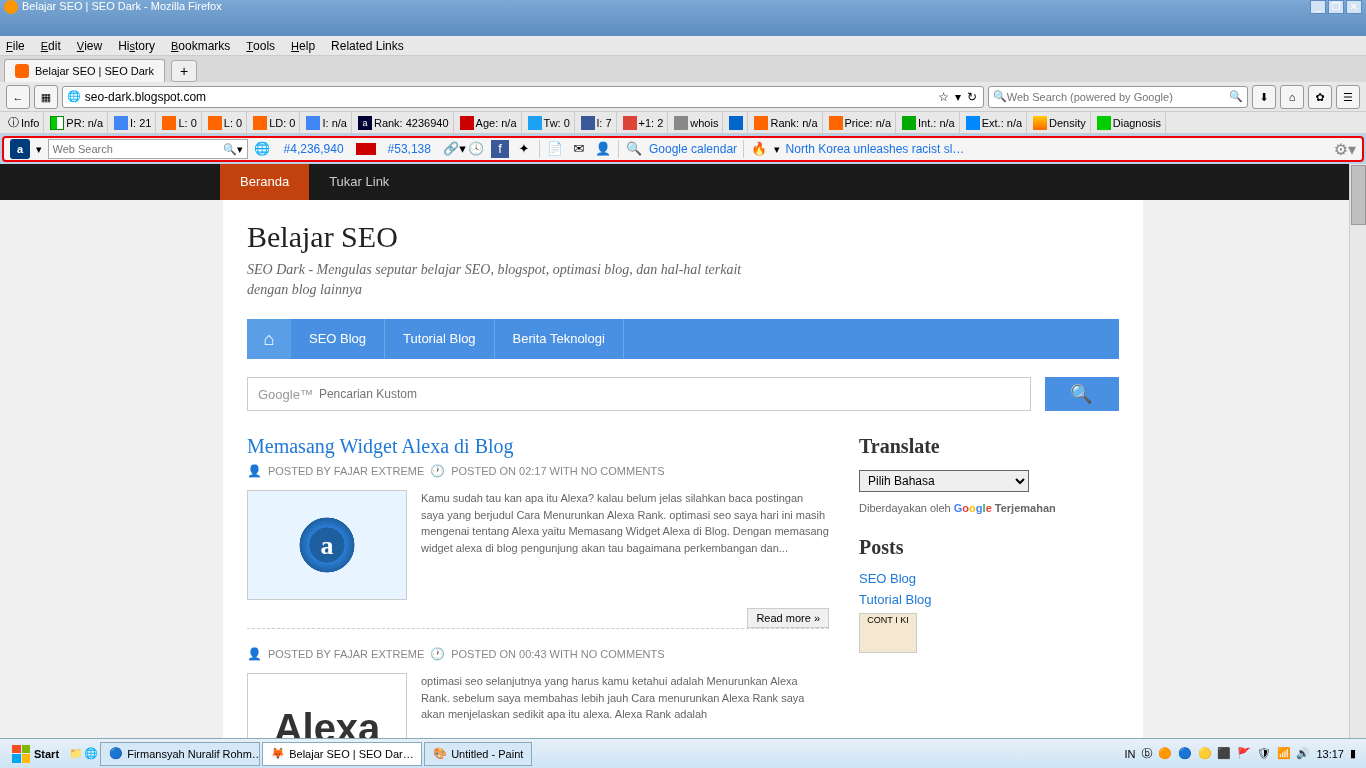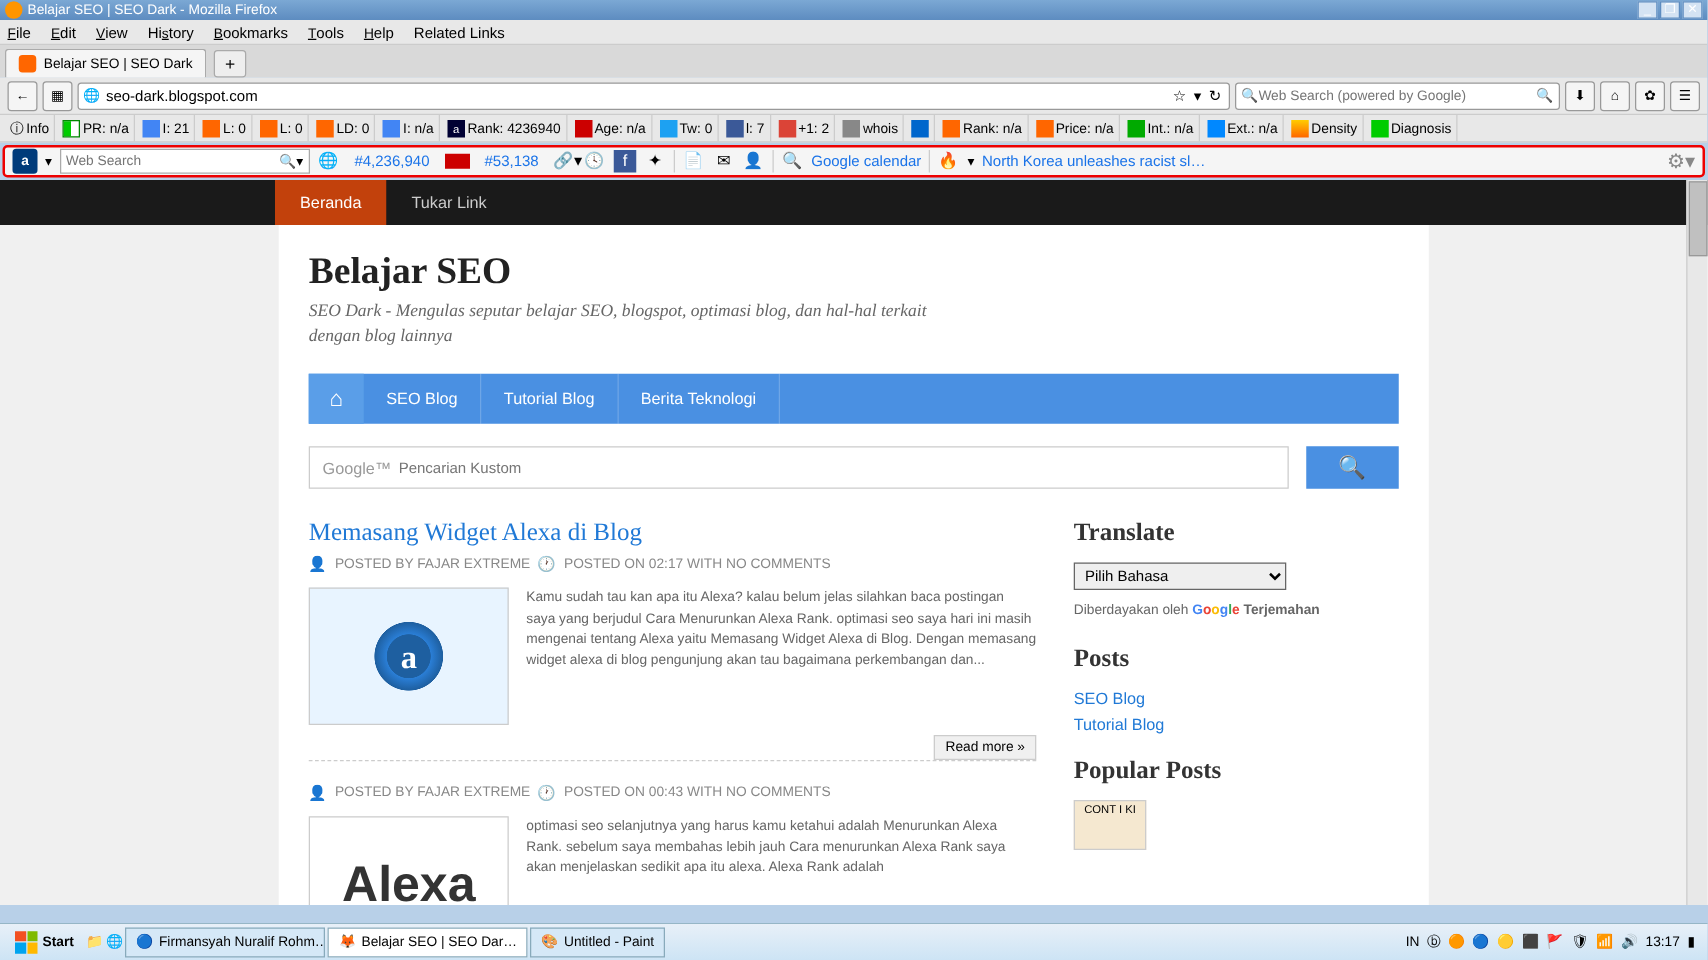--- a/index.html
+++ b/index.html
@@ -1,17 +1,17 @@
 <!DOCTYPE html>
 <html><head>
 <meta charset="utf-8">
 <style>
 *{margin:0;padding:0;box-sizing:border-box;font-family:Tahoma,Arial,sans-serif;font-size:11px}
 body{background:#b8d0e8;overflow:hidden}
-.titlebar{height:16px;background:linear-gradient(#7ba8d4,#5d8cc0);display:flex;align-items:center;padding:0 4px;color:#fff;font-size:12px}
+.titlebar{height:36px;background:linear-gradient(#7ba8d4,#5d8cc0);display:flex;padding:0 4px;color:#fff;font-size:12px}
 .titlebar .ff-icon{width:14px;height:14px;background:#ff9500;border-radius:50%;margin-right:4px}
 .wincontrols{margin-left:auto;display:flex;gap:2px}
 .wincontrols span{width:16px;height:14px;background:#d4e3f3;border:1px solid #5d8cc0;text-align:center;line-height:12px;font-size:10px;cursor:pointer}
 .menubar{height:20px;background:#e8e8e8;display:flex;align-items:center;padding:0 6px;gap:16px;border-bottom:1px solid #ccc}
 .menubar span{cursor:pointer;font-size:12px}
 .menubar span u{text-decoration:underline}
 .tabbar{height:26px;background:#d9d9d9;display:flex;align-items:flex-end;padding:0 4px}
 .tab{background:#f5f5f5;border:1px solid #aaa;border-bottom:none;border-radius:3px 3px 0 0;padding:4px 10px;display:flex;align-items:center;gap:6px;font-size:12px}
 .tab .b-icon{width:14px;height:14px;background:#ff6600;border-radius:3px}
 .newtab{width:26px;height:22px;background:#eee;border:1px solid #aaa;border-radius:3px;margin-left:6px;text-align:center;line-height:20px;font-size:14px;cursor:pointer}
@@ -48,21 +48,21 @@
 .alexa-ic{width:18px;height:18px;cursor:pointer;display:inline-block;text-align:center;line-height:18px;font-size:13px}
 .alexa-link{color:#1a73e8;cursor:pointer;font-size:12px}
 .gear{margin-left:auto;font-size:16px;color:#888;cursor:pointer}
 .content{height:580px;overflow-y:auto;background:#f0f0f0;position:relative}
 .scrollbar{position:absolute;right:0;top:0;width:17px;height:100%;background:#e8e8e8;border-left:1px solid #ccc}
 .scrollthumb{width:15px;height:60px;background:#c0c0c0;border:1px solid #999;margin:1px}
 .topnav{height:36px;background:#1a1a1a;display:flex;padding-left:220px}
 .topnav-item{padding:0 20px;line-height:36px;color:#ccc;cursor:pointer;font-size:13px}
 .topnav-item.act{background:#c2410c;color:#fff}
 .page{width:920px;margin:0 auto;background:#fff;padding:20px 24px}
-.sitetitle{font-family:'Trebuchet MS',serif;font-size:30px;color:#222;font-weight:bold}
+.sitetitle{font-family:'Trebuchet MS',serif;font-size:30px;color:#222;font-weight:normal}
 .sitetag{font-family:Georgia,serif;font-style:italic;color:#666;font-size:14px;margin-top:6px;max-width:500px;line-height:1.4}
 .bluemenu{background:#4a90e2;height:40px;display:flex;align-items:center;margin-top:20px}
 .bluemenu .home{width:44px;height:40px;background:#5a9ee8;text-align:center;line-height:40px;color:#fff;font-size:18px}
 .bluemenu-item{padding:0 18px;line-height:40px;color:#fff;font-size:13px;border-right:1px solid rgba(255,255,255,.2);cursor:pointer}
 .gsearch{display:flex;gap:14px;margin-top:18px}
 .gsearchbox{flex:1;height:34px;border:1px solid #ccc;display:flex;align-items:center;padding:0 10px}
 .gsearchbox .glogo{font-size:13px;color:#999;margin-right:6px}
 .gsearchbox input{border:none;flex:1;color:#999;font-size:12px;outline:none}
 .gsearchbtn{width:74px;height:34px;background:#4a90e2;color:#fff;text-align:center;line-height:34px;font-size:18px;cursor:pointer}
 .cols{display:flex;gap:30px;margin-top:24px}
@@ -315,21 +315,20 @@
         <div class="widget-h">Translate</div>
         <select class="langselect"><option>Pilih Bahasa</option></select>
         <div class="powered">
           <span>Diberdayakan oleh</span>
           <span class="glogo2"><b class="gb">G</b><b class="gr">o</b><b class="gy">o</b><b class="gb">g</b><b class="gg">l</b><b class="gr">e</b></span>
           <b>Terjemahan</b>
         </div>
         <div class="widget-h" style="margin-top:22px">Posts</div>
         <a class="sidelink">SEO Blog</a>
         <a class="sidelink">Tutorial Blog</a>
-        <div class="widget-h" style="margin-top:18px">Popular Posts</div>
         <div class="popitem">
           <div class="popimg">CONT I KI</div>
         </div>
       </div>
     </div>
   </div>
   <div class="scrollbar">
       <div class="scrollthumb"></div>
     </div>
 </div>

